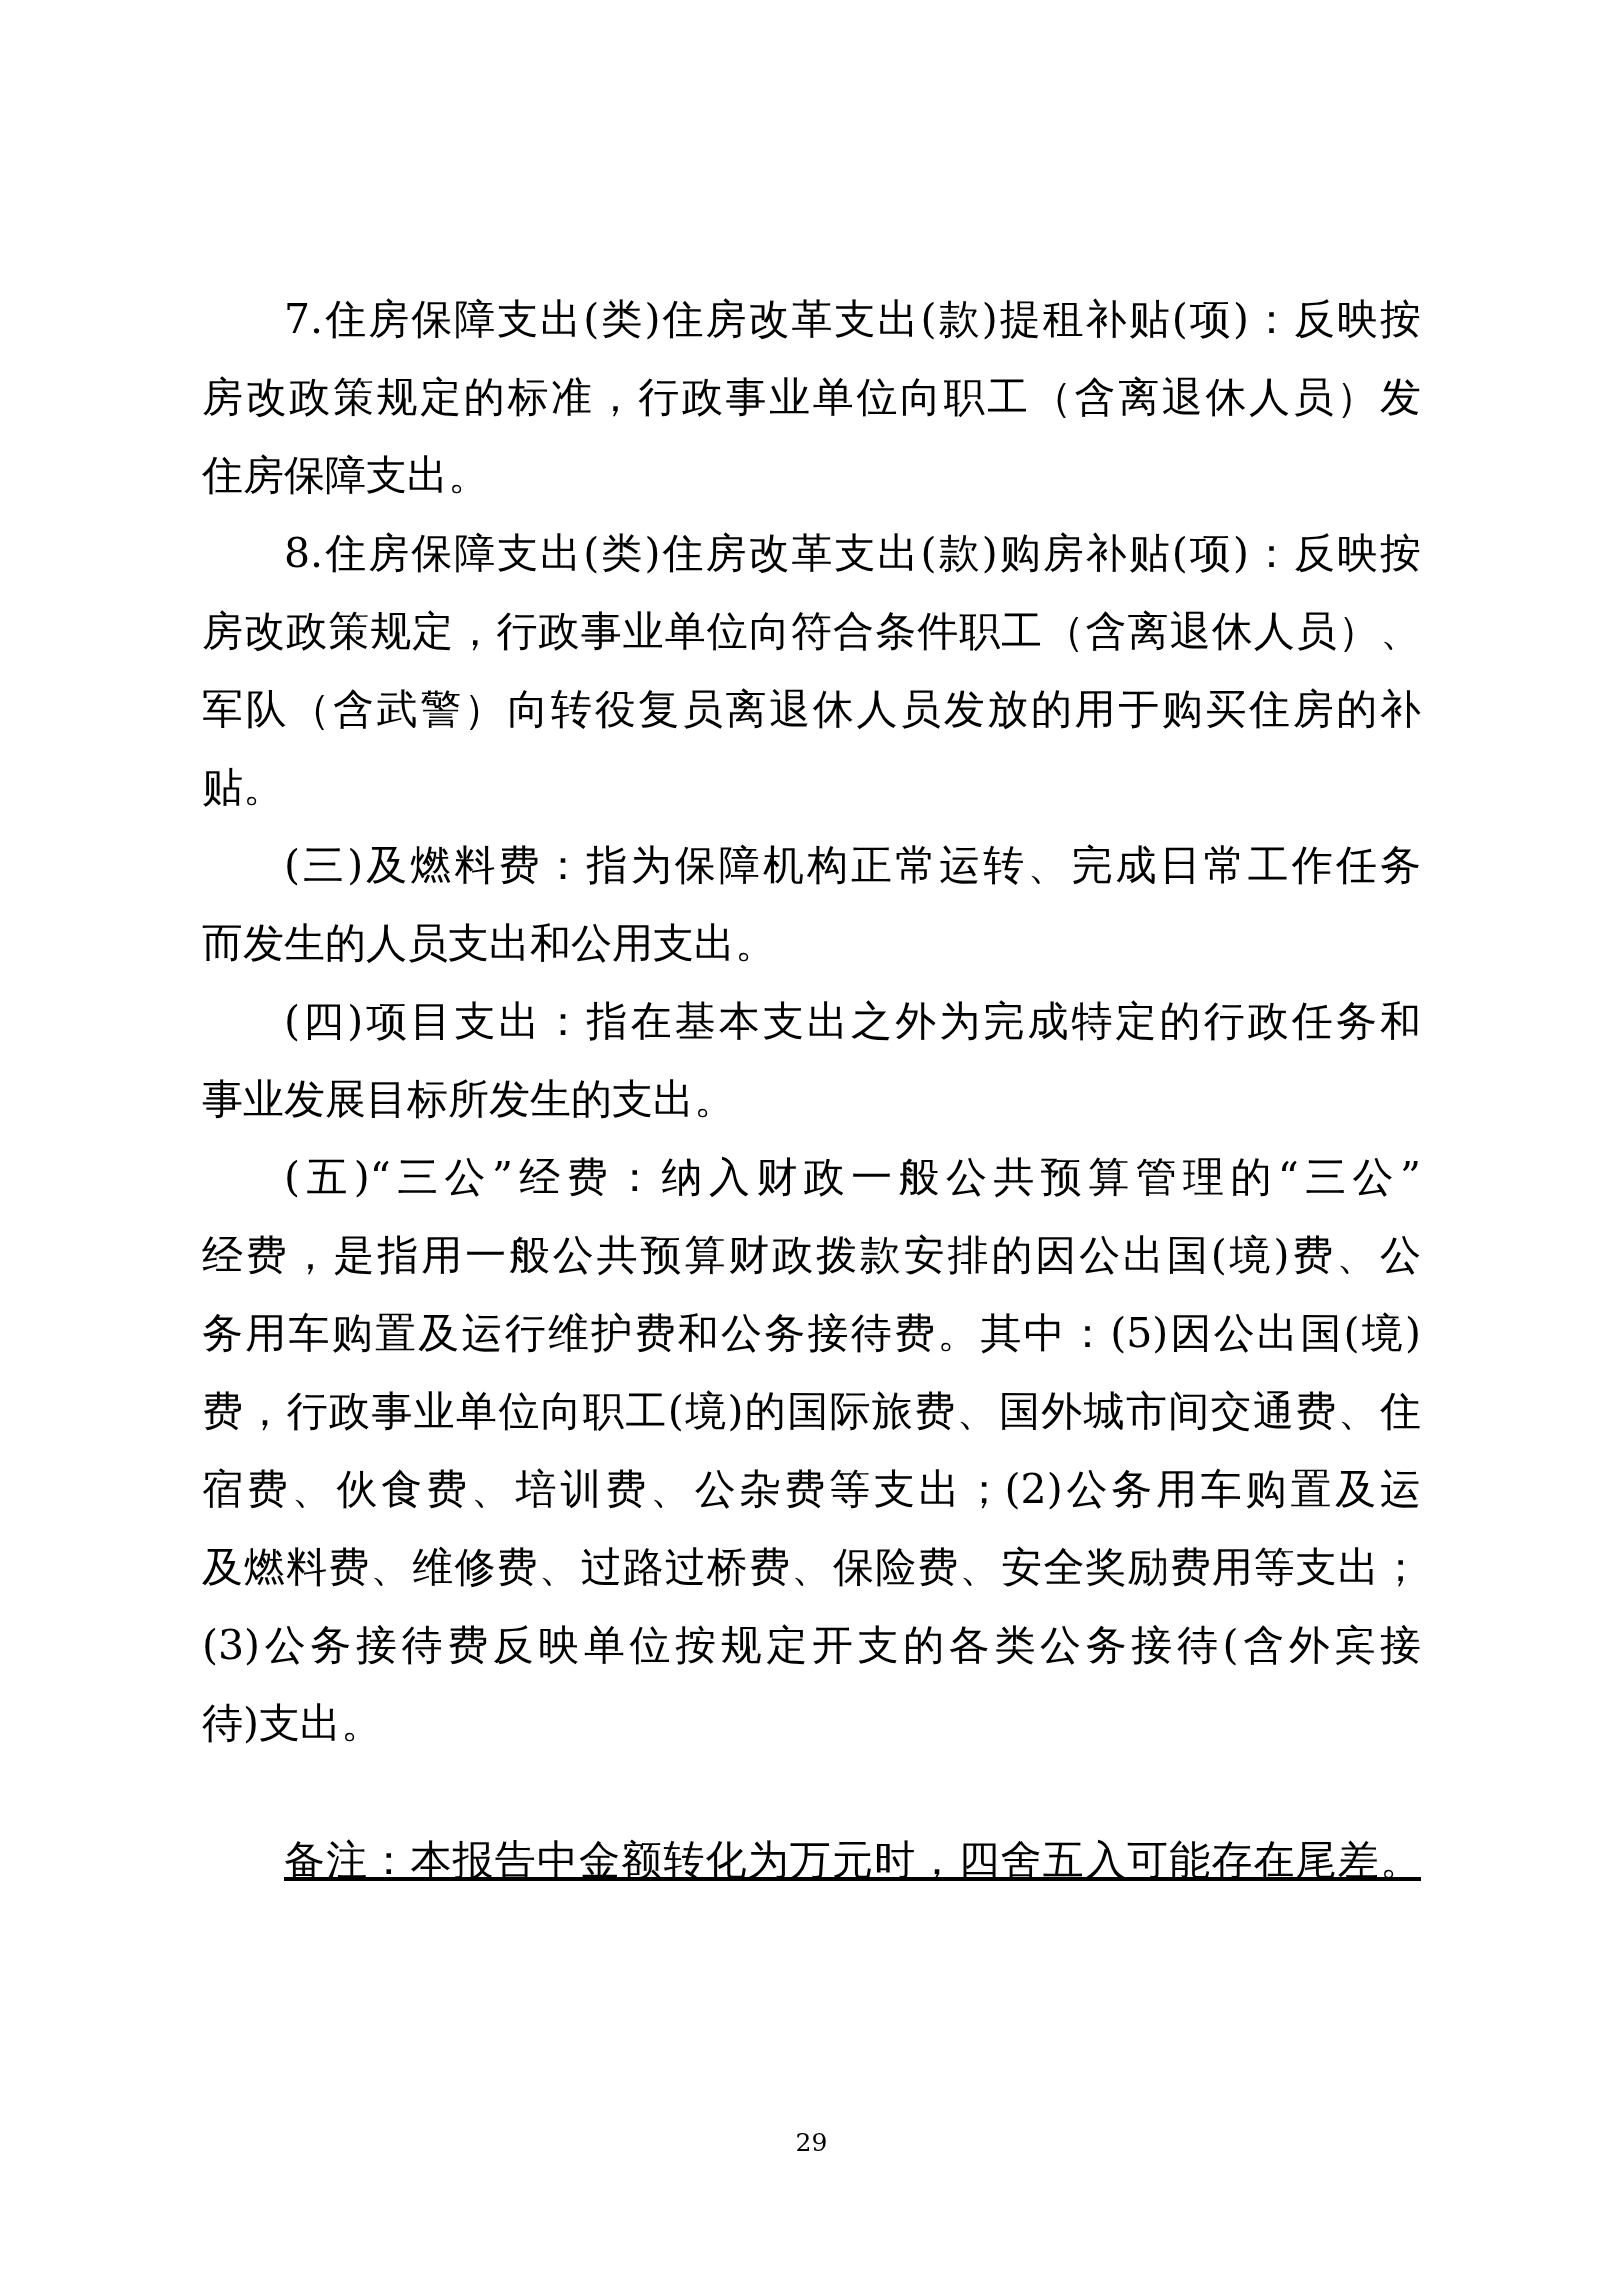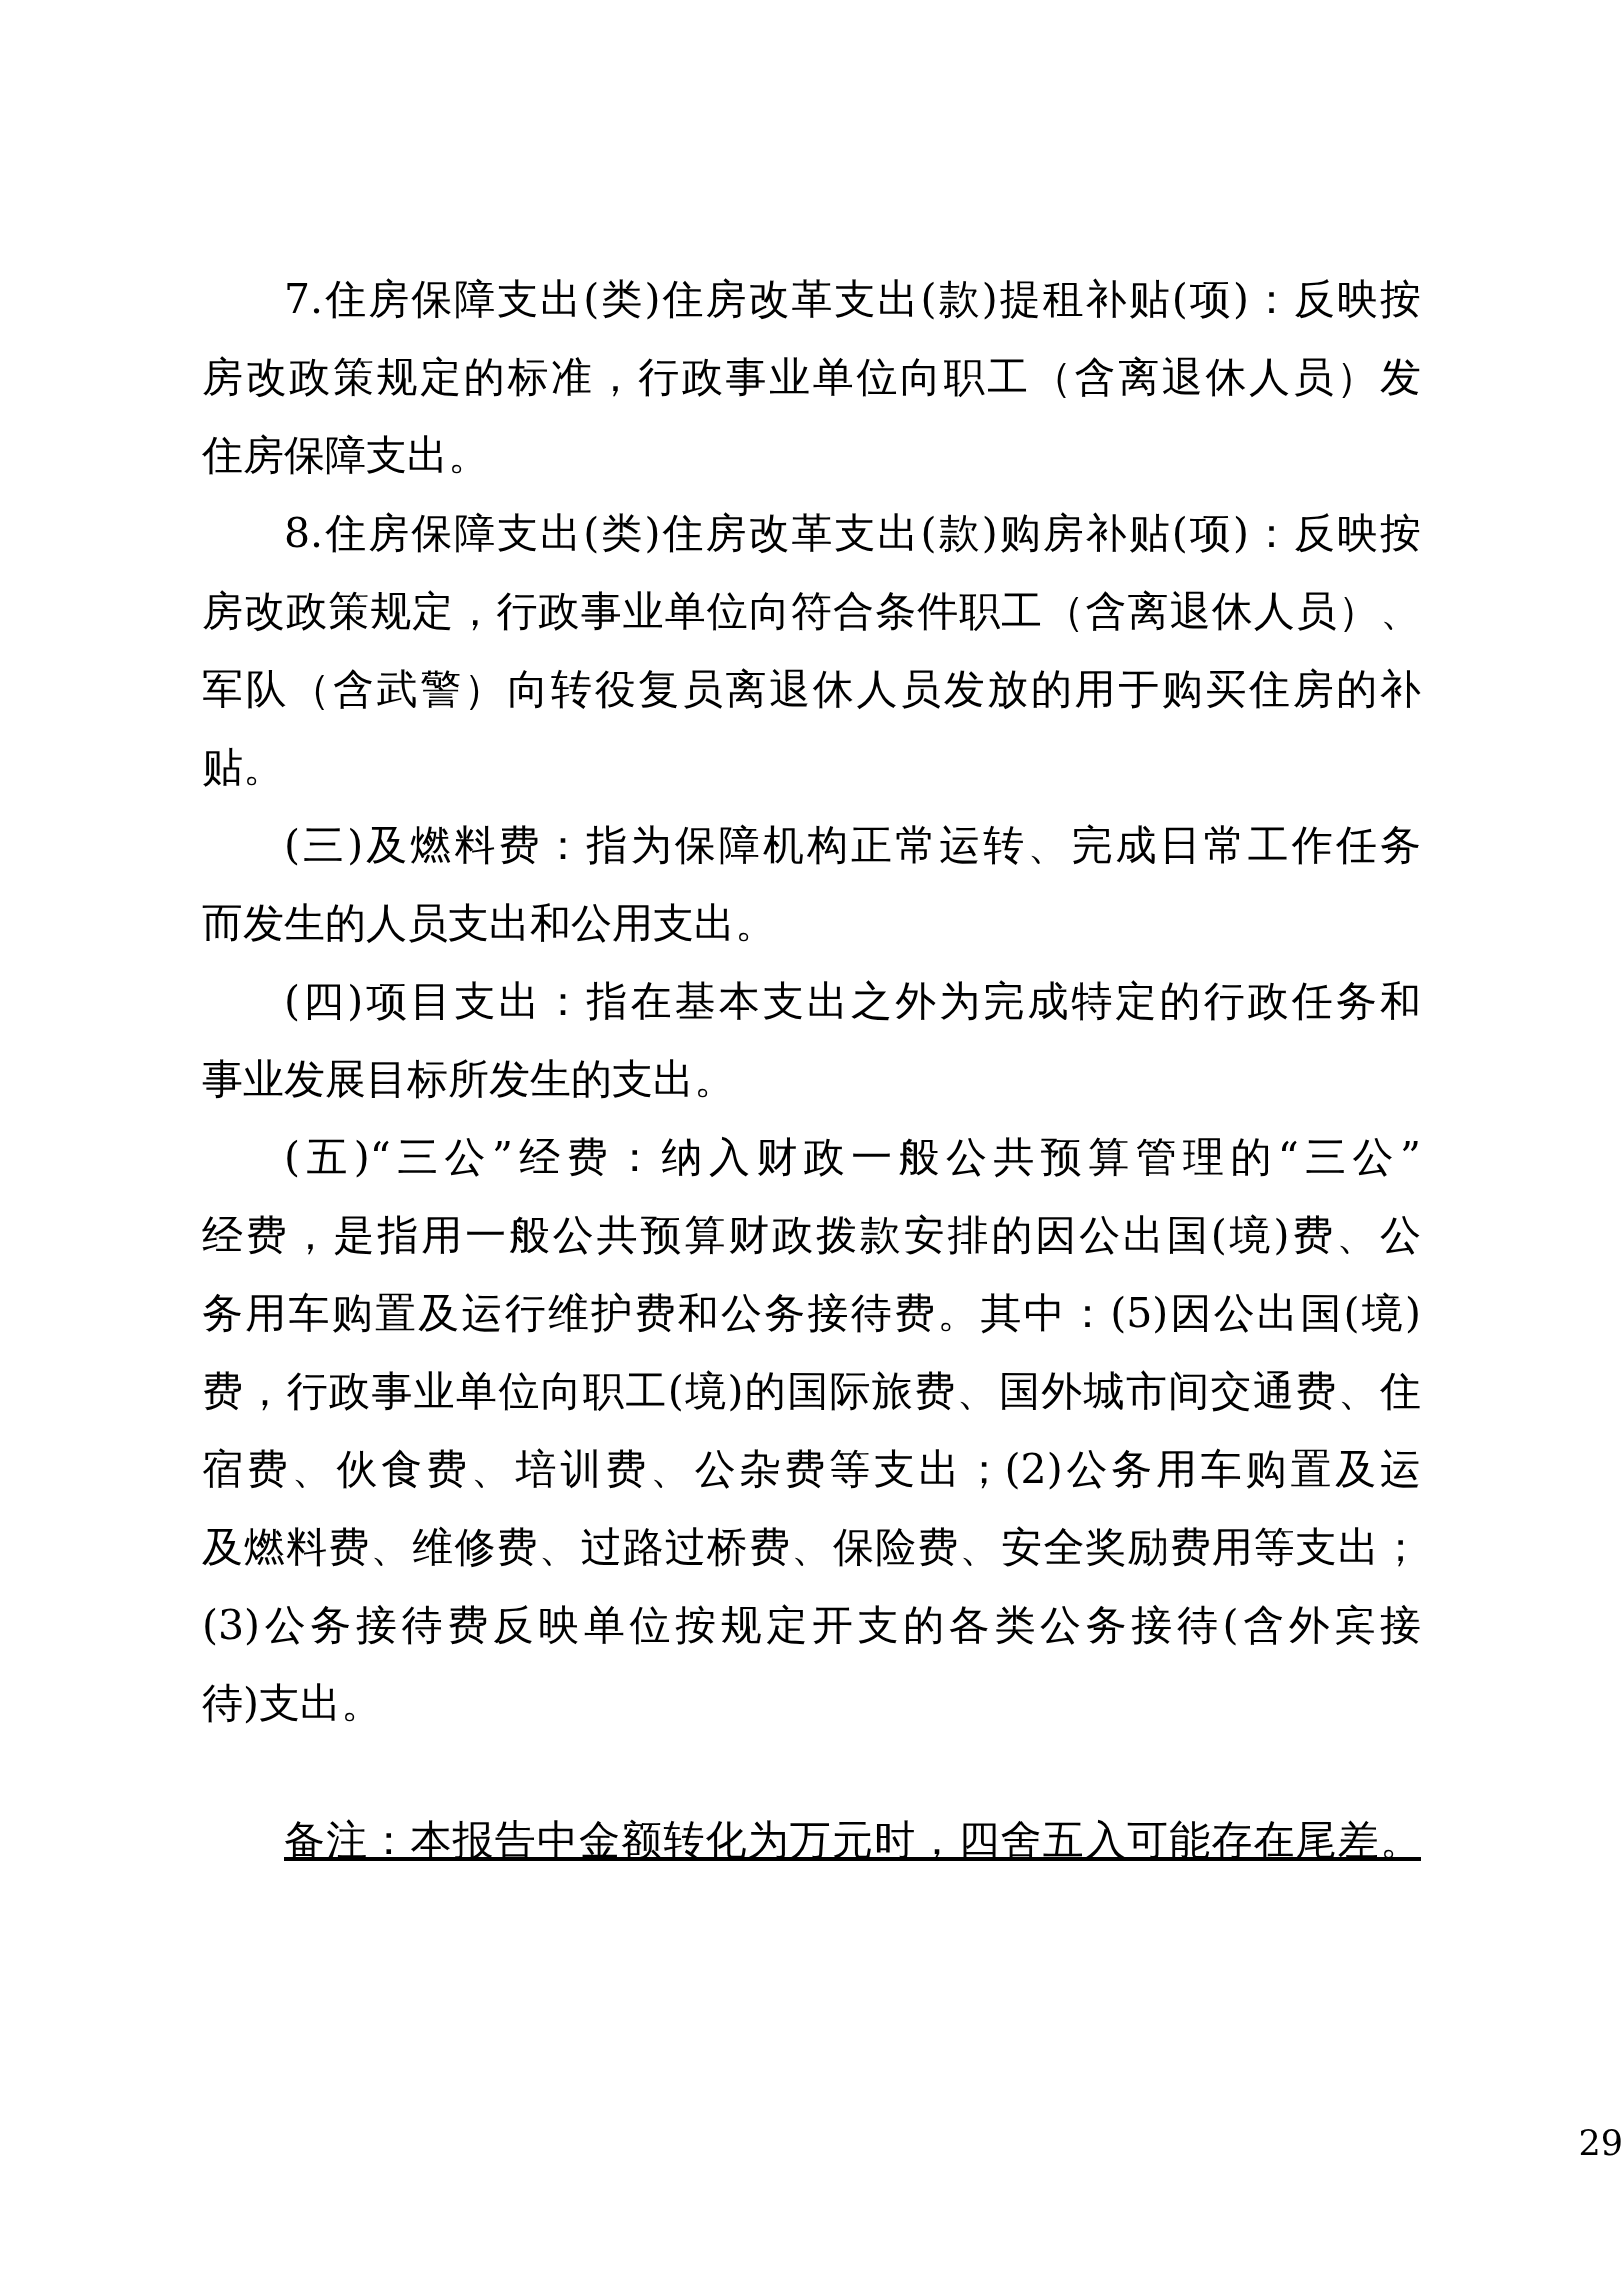--- a/index.html
+++ b/index.html
@@ -11,21 +11,21 @@
     width: 1623px;
     height: 2295px;
     background: #ffffff;
     color: #000000;
     font-family: "DejaVu Serif", "Liberation Serif", serif;
     overflow: hidden;
   }
   .content {
     position: absolute;
     left: 202px;
-    top: 260px;
+    top: 280px;
     width: 1219px;
   }
   .paragraph {
     margin: 0;
     padding: 0;
   }
   .line {
     font-size: 41px;
     line-height: 78px;
     height: 78px;
@@ -46,22 +46,22 @@
   }
   .paragraph.note {
     margin-top: 59px;
     text-decoration: underline;
   }
   .page-number {
     position: absolute;
     left: 0;
     right: 0;
     top: 2127px;
-    text-align: right;
-    font-size: 35px;
+    text-align: center;
+    font-size: 25px;
     line-height: 32px;
   }
 </style>
 </head>
 <body>
 
 <div class="content">
 
   <div class="paragraph">
     <div class="line start">7.住房保障支出(类)住房改革支出(款)提租补贴(项)：反映按</div>

